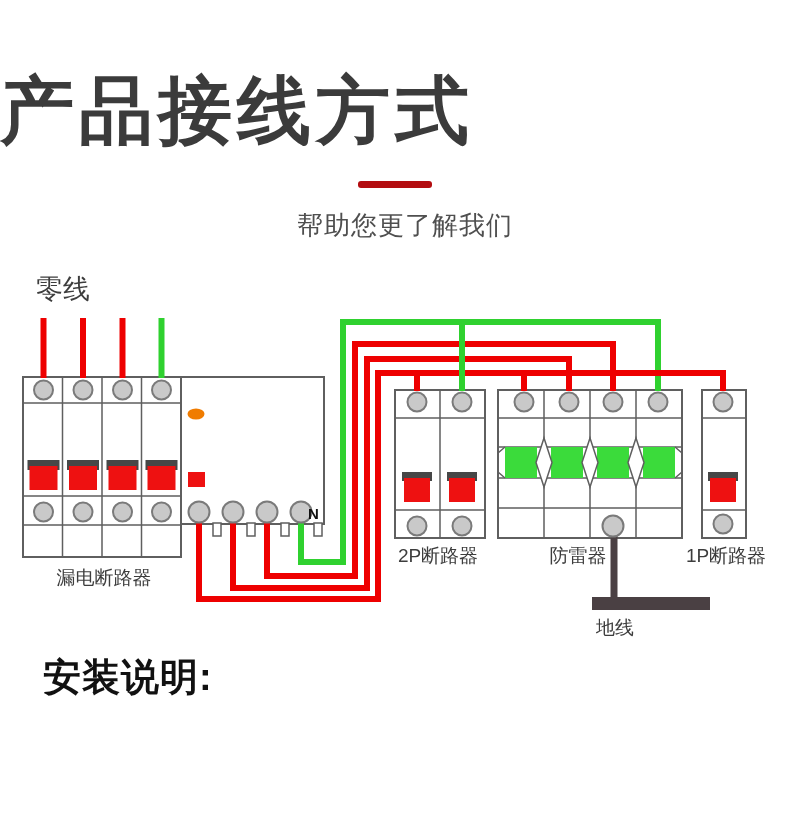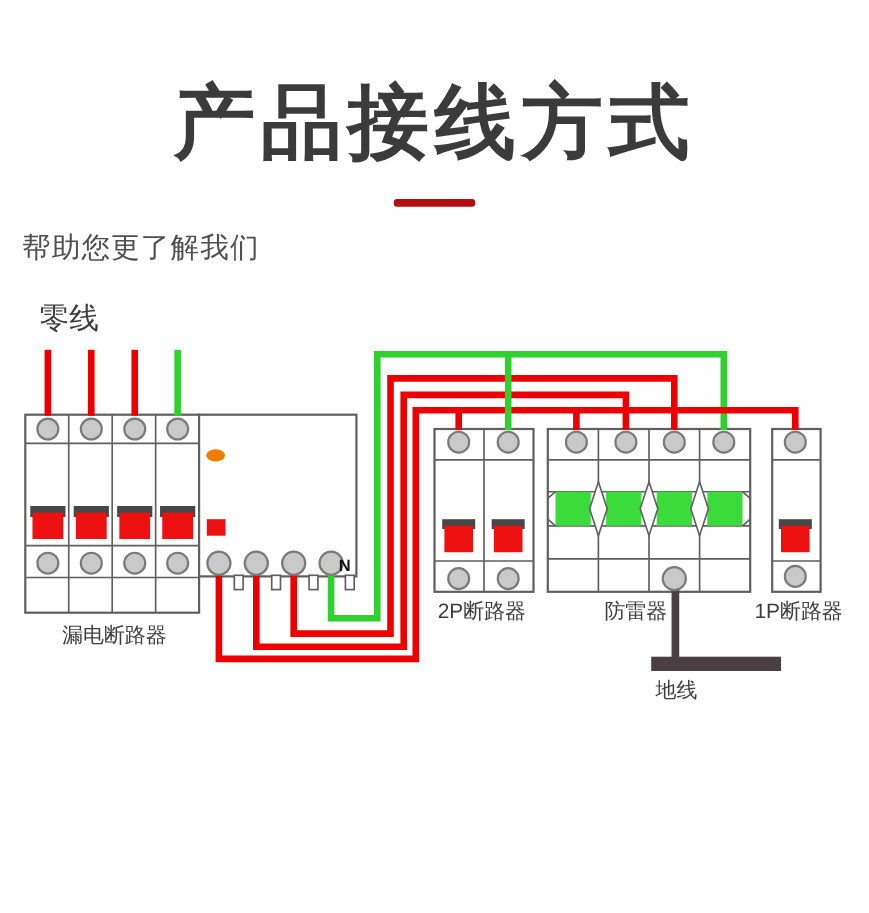--- a/index.html
+++ b/index.html
@@ -21,30 +21,30 @@
     --link-blue:#4a90d2;
     --label-color:#3d3d3d;
   }
   *{margin:0;padding:0;box-sizing:border-box;}
   body{background:#ffffff;}
   .page{
     position:relative;width:790px;height:830px;background:#ffffff;overflow:hidden;
     font-family:"Liberation Sans","DejaVu Sans",sans-serif;
   }
   .title{
-    position:absolute;top:62px;left:0;width:100%;text-align:center;
+    position:absolute;top:62px;left:0;width:100%;
     font-size:74px;font-weight:900;letter-spacing:5px;color:var(--title-color);
     white-space:nowrap;
   }
   .red-divider{
     position:absolute;top:181px;left:50%;transform:translateX(-50%);
     width:74px;height:7px;border-radius:3px;background:var(--divider-red);
   }
   .subtitle{
-    position:absolute;top:208px;left:0;width:100%;
+    position:absolute;top:208px;left:0;width:100%;text-align:center;
     font-size:26px;letter-spacing:1px;color:var(--subtitle-color);padding-left:20px;
   }
   .diagram-svg{position:absolute;top:0;left:0;width:790px;height:830px;}
 
   .box{fill:#ffffff;stroke:var(--box-stroke);stroke-width:2;}
   .inline{stroke:var(--box-stroke);stroke-width:1.5;fill:none;}
   .term{fill:var(--terminal-fill);stroke:var(--terminal-stroke);stroke-width:2;}
   .sw-dark{fill:var(--switch-dark);}
   .sw-red{fill:var(--switch-red);}
   .wire-r{stroke:var(--wire-red);stroke-width:6;fill:none;stroke-linejoin:miter;}
@@ -206,15 +206,16 @@
     <text class="lbl-big" x="36" y="298">零线</text>
     <text class="lbl-n" x="308" y="519">N</text>
     <text class="lbl" x="104" y="584" text-anchor="middle">漏电断路器</text>
     <text class="lbl" x="438" y="562" text-anchor="middle">2P断路器</text>
     <text class="lbl" x="578" y="562" text-anchor="middle">防雷器</text>
     <text class="lbl" x="726" y="562" text-anchor="middle">1P断路器</text>
     <text class="lbl" x="615" y="634" text-anchor="middle">地线</text>
   </svg>
 
   <div class="instructions">
+    <h2>安装说明:</h2>
   </div>
 
 </div>
 
 </body></html>

